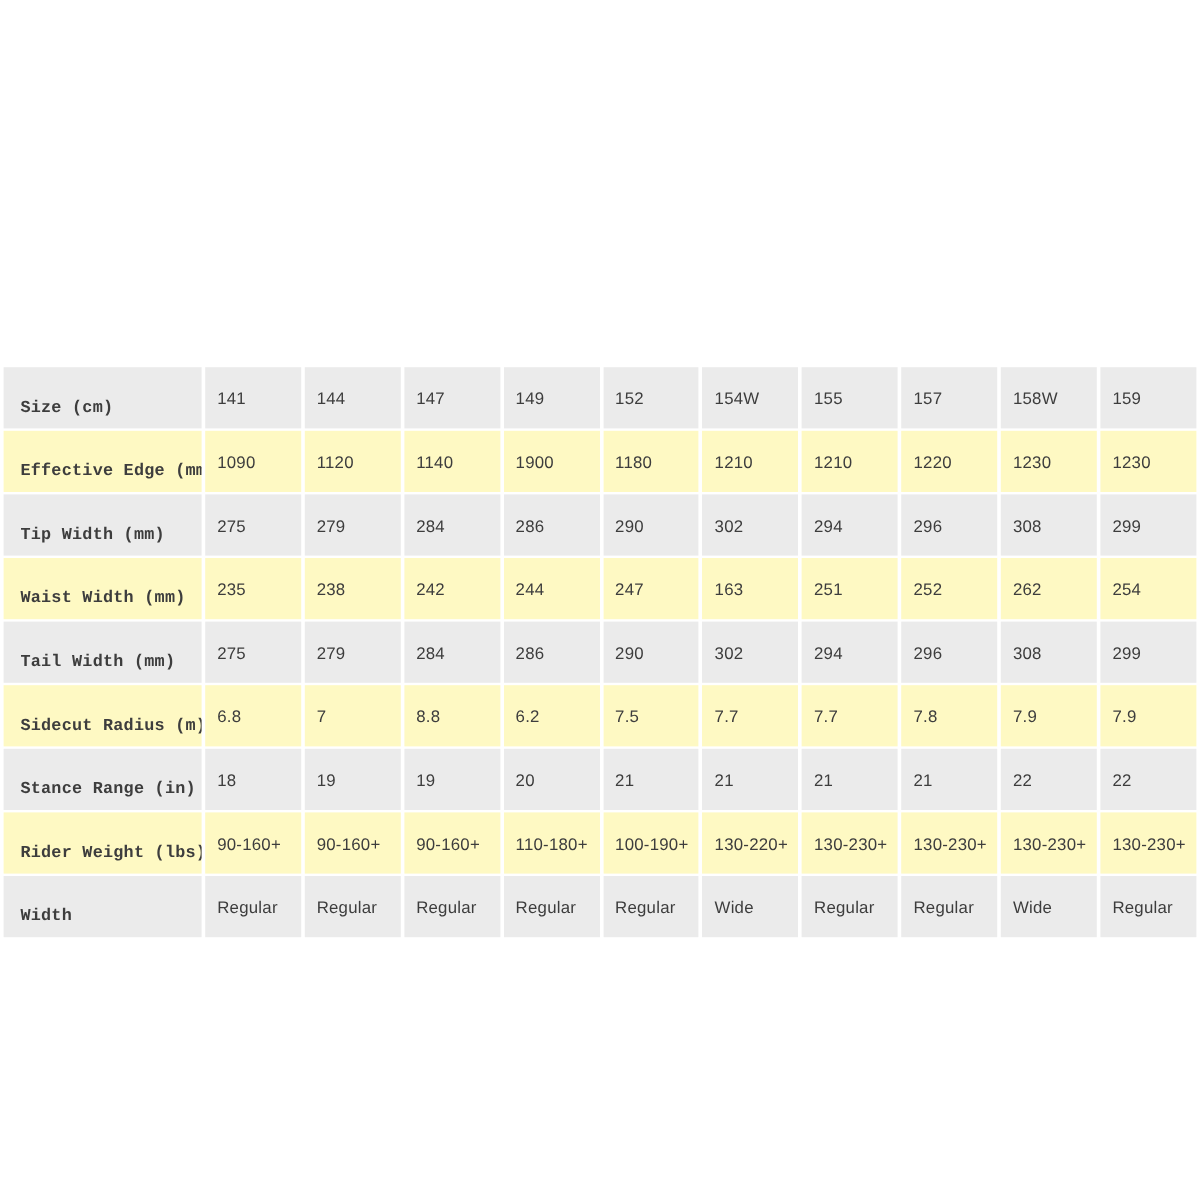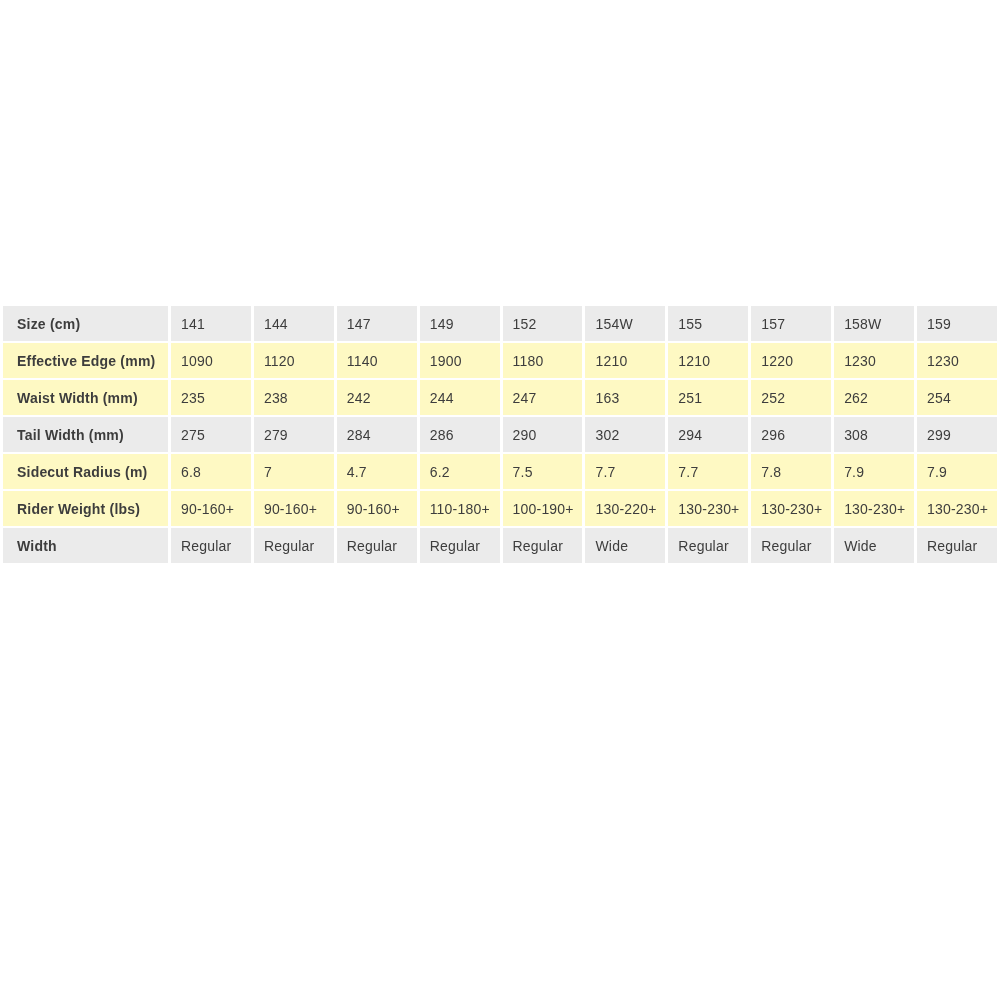--- a/index.html
+++ b/index.html
@@ -32,22 +32,23 @@
   table.spec-table td {
     height: 35px;
     vertical-align: middle;
     font-size: 14px;
     color: #3d3d3d;
     letter-spacing: 0.2px;
     white-space: nowrap;
     overflow: hidden;
   }
   td.label-cell {
-    padding: 0 8px 0 14px;
+    padding: 16px 8px 0 14px;
     font-weight: 600;
+    font-family: Liberation Mono, monospace;
   }
   td.value-cell {
     padding: 0 6px 0 10px;
     font-weight: 400;
   }
   tr.shaded td {
     background: #ebebeb;
   }
   tr.plain td {
     background: #fef9c3;
@@ -93,20 +94,33 @@
             <td class="value-cell">1120</td>
             <td class="value-cell">1140</td>
             <td class="value-cell">1900</td>
             <td class="value-cell">1180</td>
             <td class="value-cell">1210</td>
             <td class="value-cell">1210</td>
             <td class="value-cell">1220</td>
             <td class="value-cell">1230</td>
             <td class="value-cell">1230</td>
           </tr>
+          <tr class="shaded">
+            <td class="label-cell">Tip Width (mm)</td>
+            <td class="value-cell">275</td>
+            <td class="value-cell">279</td>
+            <td class="value-cell">284</td>
+            <td class="value-cell">286</td>
+            <td class="value-cell">290</td>
+            <td class="value-cell">302</td>
+            <td class="value-cell">294</td>
+            <td class="value-cell">296</td>
+            <td class="value-cell">308</td>
+            <td class="value-cell">299</td>
+          </tr>
           <tr class="plain">
             <td class="label-cell">Waist Width (mm)</td>
             <td class="value-cell">235</td>
             <td class="value-cell">238</td>
             <td class="value-cell">242</td>
             <td class="value-cell">244</td>
             <td class="value-cell">247</td>
             <td class="value-cell">163</td>
             <td class="value-cell">251</td>
             <td class="value-cell">252</td>
@@ -123,29 +137,42 @@
             <td class="value-cell">302</td>
             <td class="value-cell">294</td>
             <td class="value-cell">296</td>
             <td class="value-cell">308</td>
             <td class="value-cell">299</td>
           </tr>
           <tr class="plain">
             <td class="label-cell">Sidecut Radius (m)</td>
             <td class="value-cell">6.8</td>
             <td class="value-cell">7</td>
-            <td class="value-cell">4.7</td>
+            <td class="value-cell">8.8</td>
             <td class="value-cell">6.2</td>
             <td class="value-cell">7.5</td>
             <td class="value-cell">7.7</td>
             <td class="value-cell">7.7</td>
             <td class="value-cell">7.8</td>
             <td class="value-cell">7.9</td>
             <td class="value-cell">7.9</td>
           </tr>
+          <tr class="shaded">
+            <td class="label-cell">Stance Range (in)</td>
+            <td class="value-cell">18</td>
+            <td class="value-cell">19</td>
+            <td class="value-cell">19</td>
+            <td class="value-cell">20</td>
+            <td class="value-cell">21</td>
+            <td class="value-cell">21</td>
+            <td class="value-cell">21</td>
+            <td class="value-cell">21</td>
+            <td class="value-cell">22</td>
+            <td class="value-cell">22</td>
+          </tr>
           <tr class="plain">
             <td class="label-cell">Rider Weight (lbs)</td>
             <td class="value-cell">90-160+</td>
             <td class="value-cell">90-160+</td>
             <td class="value-cell">90-160+</td>
             <td class="value-cell">110-180+</td>
             <td class="value-cell">100-190+</td>
             <td class="value-cell">130-220+</td>
             <td class="value-cell">130-230+</td>
             <td class="value-cell">130-230+</td>

